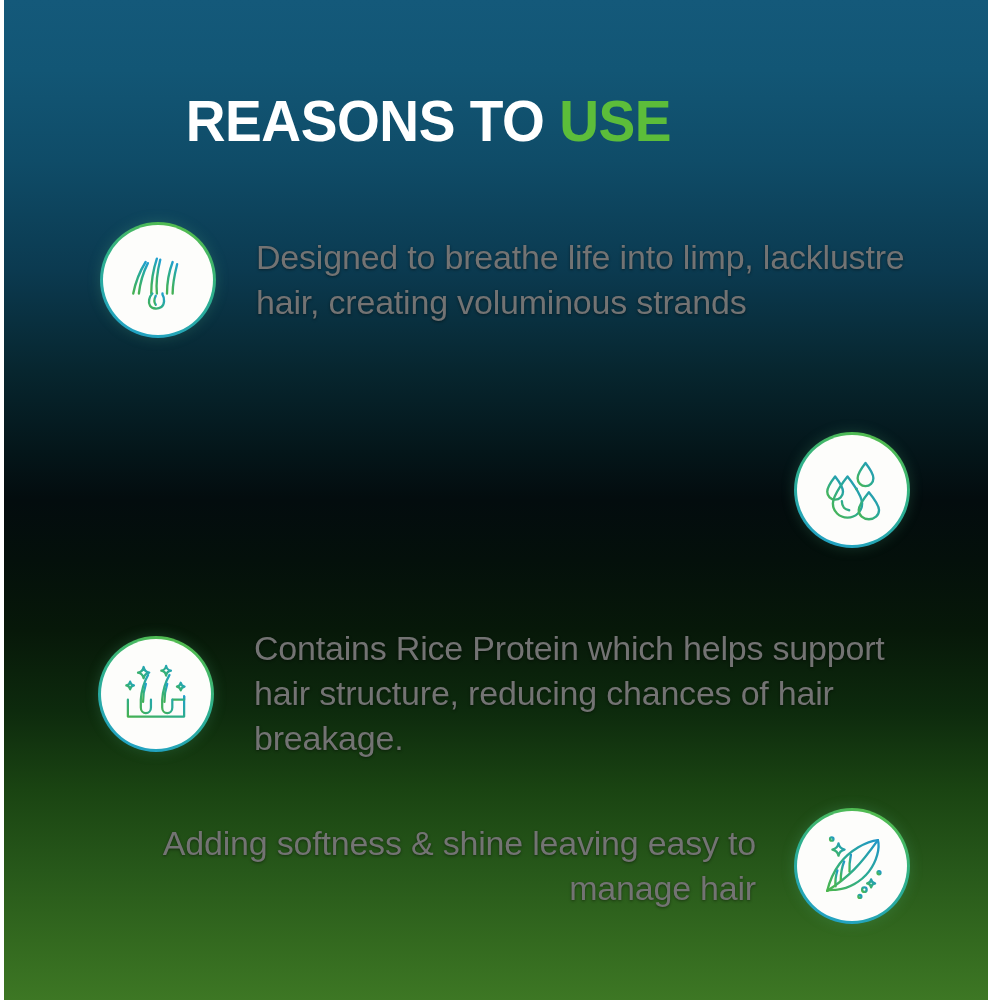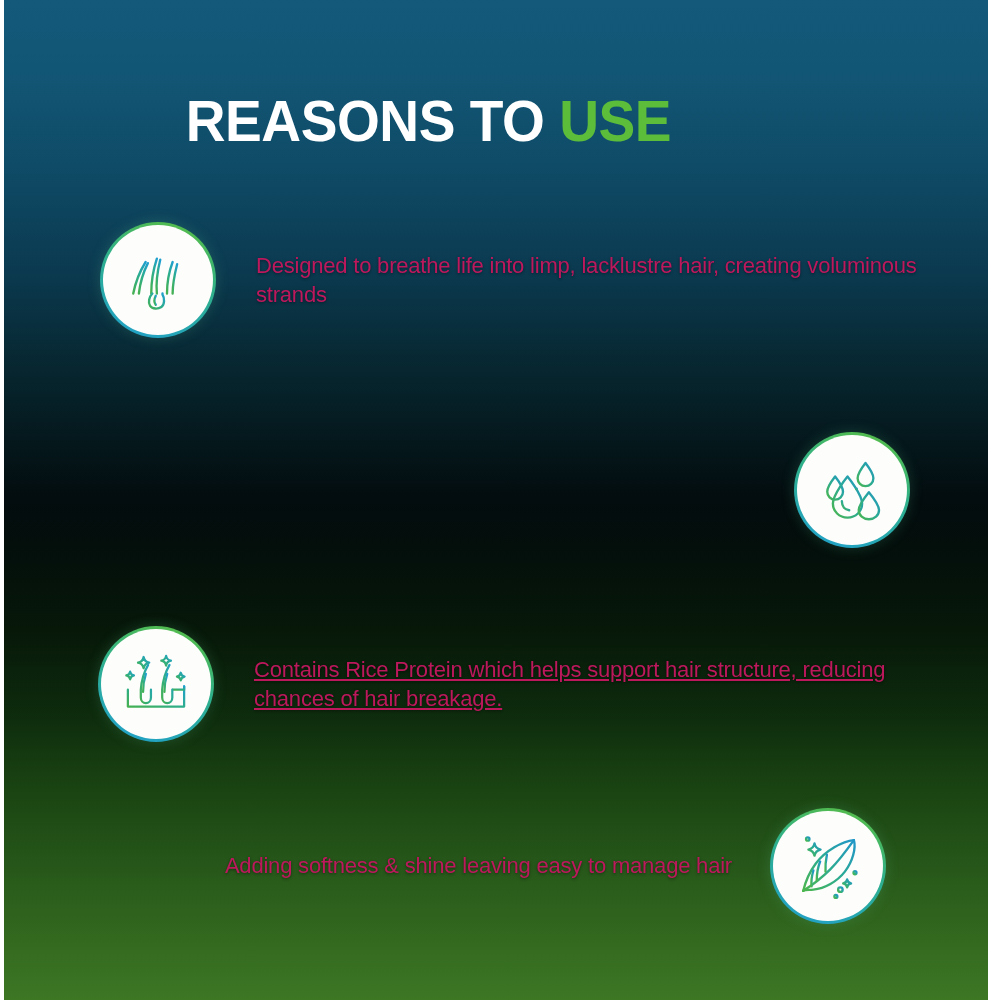--- a/index.html
+++ b/index.html
@@ -104,38 +104,38 @@
     position: relative;
     z-index: 2;
     width: 72px;
     height: 72px;
     display: block;
   }
 
   .row-text {
     font-family: "Liberation Sans", sans-serif;
     font-weight: 400;
-    font-size: 22px;
+    font-size: 34px;
     line-height: 1.33;
-    color: #be185d;
+    color: #737373;
     letter-spacing: -0.2px;
     text-shadow: 0 1px 3px rgba(0,0,0,0.45);
   }
   .row-text.al-left  { text-align: left;  margin-left: 40px; }
   .row-text.al-right { text-align: right; margin-right: 38px; }
 
   
   #row-1 { left: 100px;  top: 222px; width: 840px; }
   #row-2 { left: 120px;  top: 432px; width: 790px; justify-content: flex-end; }
   #row-3 { left: 98px;   top: 626px; width: 840px; }
-  #row-4 { left: 132px;  top: 808px; width: 790px; }
+  #row-4 { left: 120px;  top: 808px; width: 790px; justify-content: flex-end; }
 
   #row-1 .row-text { width: 700px; }
   #row-2 .row-text { width: 600px; }
-  #row-3 .row-text { width: 700px; text-decoration: underline; }
+  #row-3 .row-text { width: 700px; }
   #row-4 .row-text { width: 600px; }
 </style>
 </head>
 <body>
 
 <div class="poster">
 
   <div class="bg"></div>
 
   <svg width="0" height="0" style="position:absolute" aria-hidden="true">

